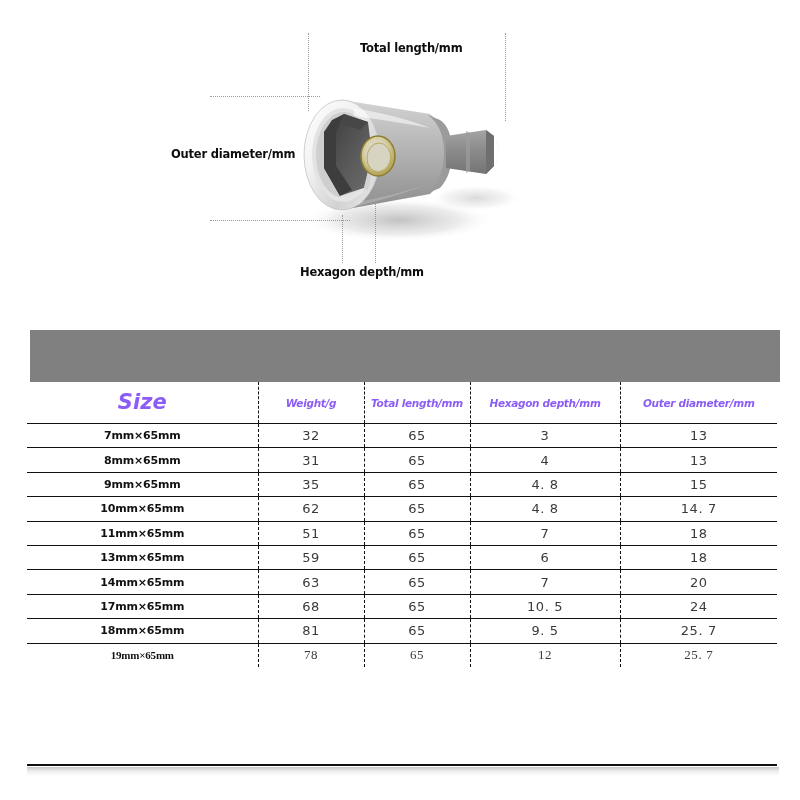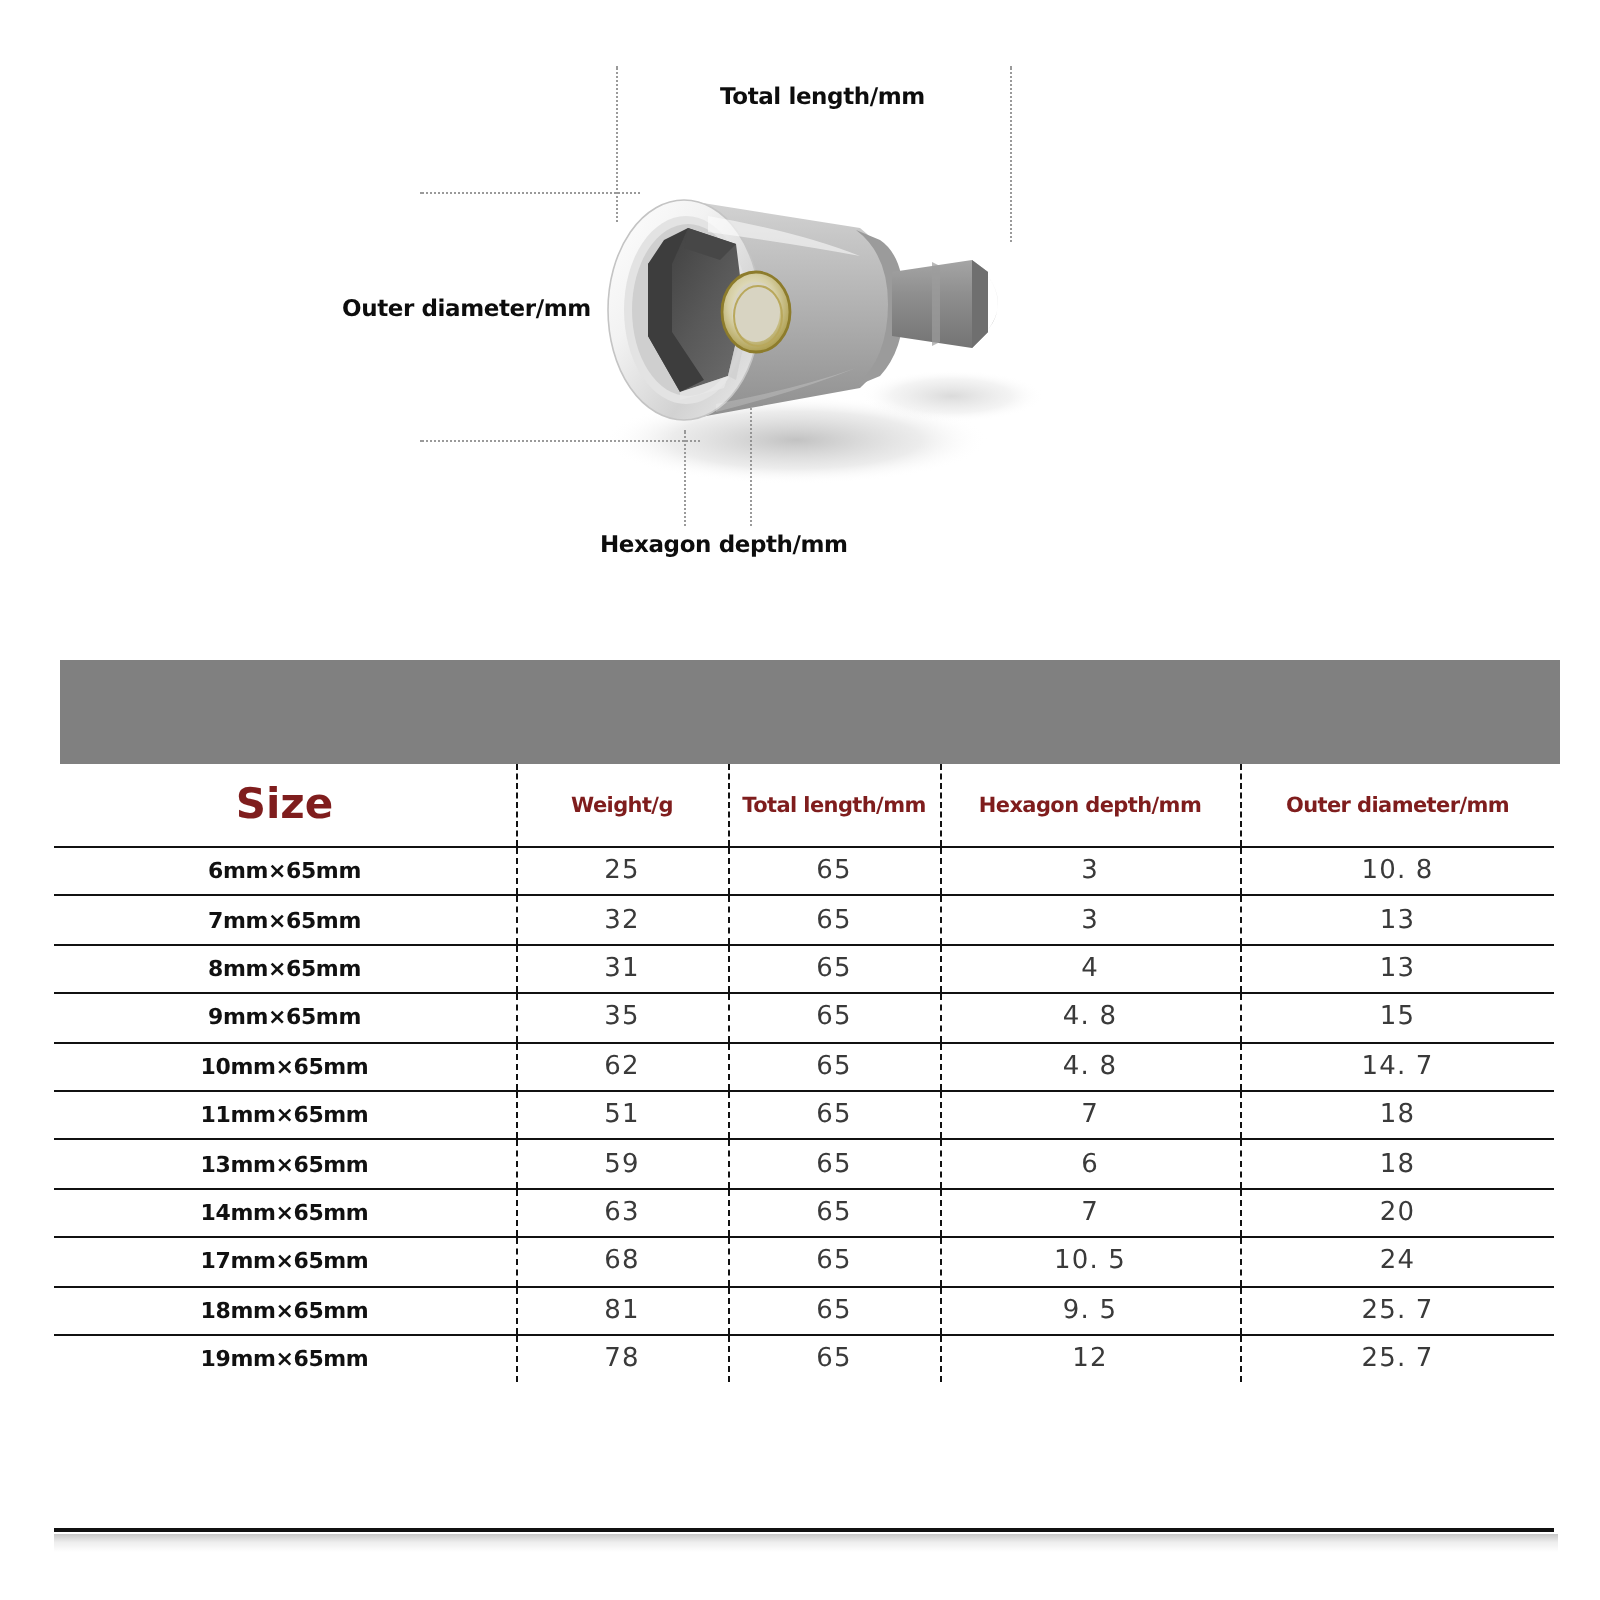--- a/index.html
+++ b/index.html
@@ -97,22 +97,23 @@
     padding: 0;
   }
 
   
   tr.head-row th {
     height: 39px;
     border-bottom: 1.6px solid #111111;
     font-family: "DejaVu Sans", sans-serif;
     font-weight: bold;
     font-size: 10.5px;
-    color: #7f1d1d;
+    color: #8b5cf6;
     letter-spacing: -0.3px;
+    font-style: italic;
   }
   tr.head-row th.size-head {
     font-size: 21px;
     letter-spacing: 0px;
     padding-bottom: 2px;
   }
   
   tr.head-row th.divider,
   tr.data-row td.divider {
     border-left: 1.2px dashed #111111;
@@ -128,20 +129,21 @@
     letter-spacing: 0.6px;
   }
   tr.data-row td.size-cell {
     font-weight: bold;
     font-size: 11px;
     color: #111111;
     letter-spacing: -0.2px;
   }
   tr.data-row:last-child td {
     border-bottom: none;
+    font-family: Liberation Serif, serif;
   }
 
   .table-bottom-rule {
     position: absolute;
     left: 27px;
     width: 750px;
     height: 0;
     border-top: 2.6px solid #111111;
   }
   .table-shadow {
@@ -270,27 +272,20 @@
         <tr class="head-row">
           <th class="size-head">Size</th>
           <th class="divider">Weight/g</th>
           <th class="divider">Total length/mm</th>
           <th class="divider">Hexagon depth/mm</th>
           <th class="divider">Outer diameter/mm</th>
         </tr>
       </thead>
       <tbody id="specs-tbody">
           <tr class="data-row">
-            <td class="size-cell">6mm×65mm</td>
-            <td class="divider">25</td>
-            <td class="divider">65</td>
-            <td class="divider">3</td>
-            <td class="divider">10. 8</td>
-          </tr>
-          <tr class="data-row">
             <td class="size-cell">7mm×65mm</td>
             <td class="divider">32</td>
             <td class="divider">65</td>
             <td class="divider">3</td>
             <td class="divider">13</td>
           </tr>
           <tr class="data-row">
             <td class="size-cell">8mm×65mm</td>
             <td class="divider">31</td>
             <td class="divider">65</td>

